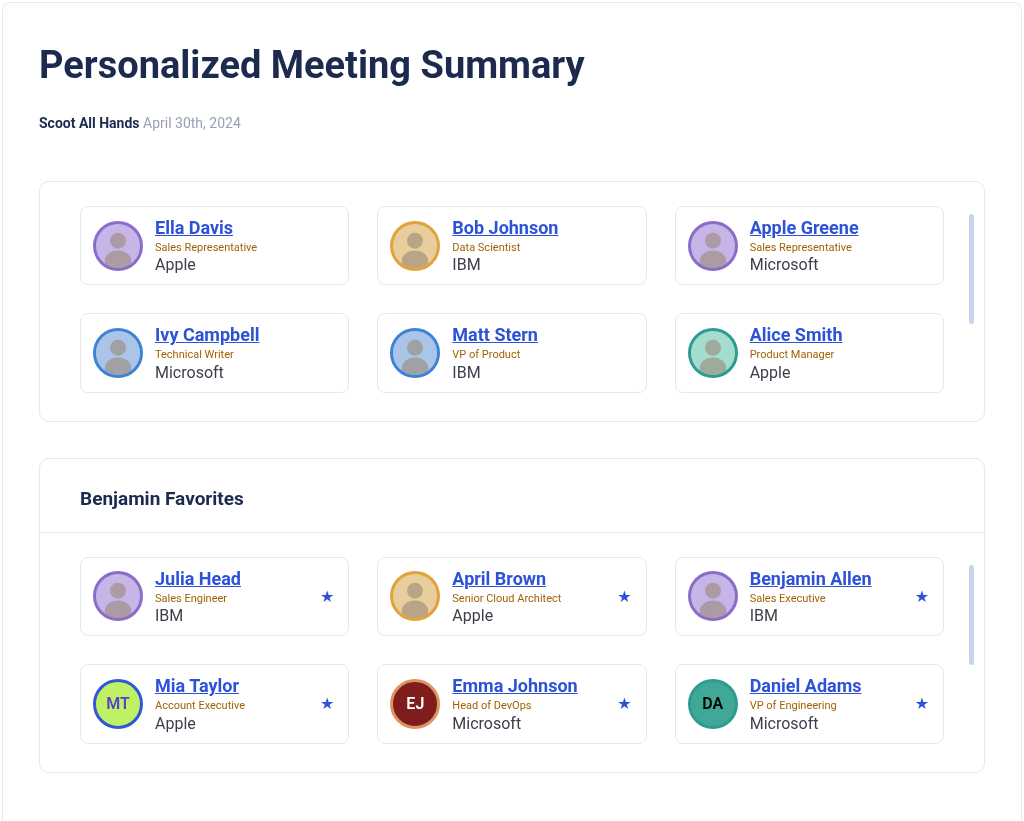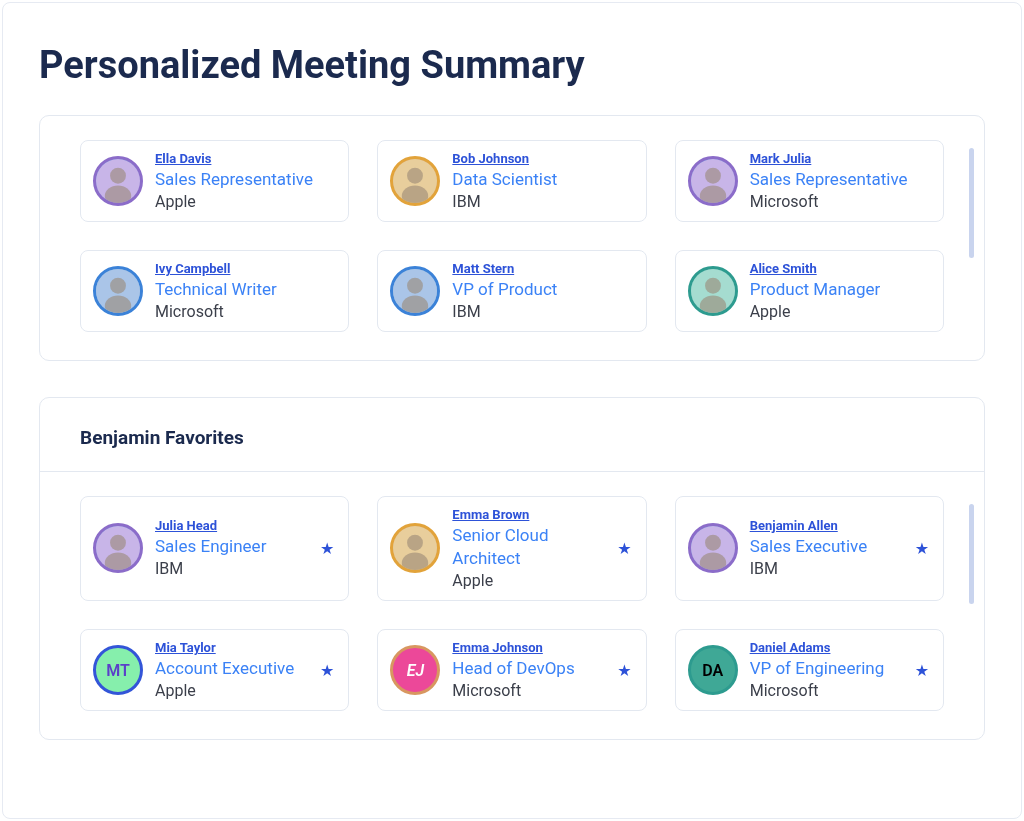--- a/index.html
+++ b/index.html
@@ -72,39 +72,39 @@
   justify-content: center;
   font-weight: 600;
   font-size: 16px;
   color: #fff;
   border: 3px solid;
 }
 .avatar.purple { border-color: #8b6cc9; background: linear-gradient(135deg,#5b8dd8,#8b6cc9); }
 .avatar.gold { border-color: #e2a33a; background: #d8a15c; }
 .avatar.blue { border-color: #3b82d8; background: #88b2dc; }
 .avatar.teal { border-color: #2d9b8f; background: #56b0a6; }
-.avatar.blue-solid { border-color: #3355d8; background: #86efac; color: #5b3fc9; }
-.avatar.orange-solid { border-color: #d89760; background: #ec4899; color: #fff; font-style: italic; }
+.avatar.blue-solid { border-color: #3355d8; background: #bef264; color: #5b3fc9; }
+.avatar.orange-solid { border-color: #d89760; background: #7f1d1d; color: #fff; }
 .avatar.teal-solid { border-color: #2d9b8f; background: #3fa896; color: #000000; }
 .avatar svg { width: 100%; height: 100%; border-radius: 50%; }
 .person-info {
   flex: 1;
   min-width: 0;
 }
 .person-name {
   color: #2d52d8;
   text-decoration: underline;
   font-weight: 700;
-  font-size: 13px;
+  font-size: 18px;
   display: block;
   margin-bottom: 2px;
 }
 .person-title {
-  font-size: 17px;
-  color: #3b82f6;
+  font-size: 11px;
+  color: #a16207;
   line-height: 1.4;
 }
 .person-company {
   font-size: 16px;
   color: #3b3f4a;
 }
 .star-icon {
   color: #2d52d8;
   font-size: 16px;
   margin-right: 2px;
@@ -119,20 +119,24 @@
   border-radius: 3px;
 }
 .scroll-indicator.short { height: 100px; }
 </style>
 </head>
 <body>
 
 <div class="outer-container">
   <h1 class="page-title">Personalized Meeting Summary</h1>
 
+  <div class="meeting-header">
+    <span class="meeting-name">Scoot All Hands</span>
+    <span class="meeting-date">April 30th, 2024</span>
+  </div>
 
   <div class="section-card">
     <div class="section-body">
       <div class="people-grid" id="connect-grid">
           <div class="person-card">
             <div class="avatar purple">
               <svg viewBox="0 0 50 50">
                 <rect width="50" height="50" fill="#c8b5e8"></rect>
                 <circle cx="25" cy="19" r="9" fill="#987" opacity="0.6"></circle>
                 <ellipse cx="25" cy="42" rx="15" ry="12" fill="#987" opacity="0.6"></ellipse>
@@ -160,21 +164,21 @@
           </div>
           <div class="person-card">
             <div class="avatar purple">
               <svg viewBox="0 0 50 50">
                 <rect width="50" height="50" fill="#c8b5e8"></rect>
                 <circle cx="25" cy="19" r="9" fill="#987" opacity="0.6"></circle>
                 <ellipse cx="25" cy="42" rx="15" ry="12" fill="#987" opacity="0.6"></ellipse>
               </svg>
             </div>
             <div class="person-info">
-              <a class="person-name" href="#">Mark Julia</a>
+              <a class="person-name" href="#">Apple Greene</a>
               <div class="person-title">Sales Representative</div>
               <div class="person-company">Microsoft</div>
             </div>
           </div>
           <div class="person-card">
             <div class="avatar blue">
               <svg viewBox="0 0 50 50">
                 <rect width="50" height="50" fill="#aac5e8"></rect>
                 <circle cx="25" cy="19" r="9" fill="#987" opacity="0.6"></circle>
                 <ellipse cx="25" cy="42" rx="15" ry="12" fill="#987" opacity="0.6"></ellipse>
@@ -240,21 +244,21 @@
           </div>
           <div class="person-card">
             <div class="avatar gold">
               <svg viewBox="0 0 50 50">
                 <rect width="50" height="50" fill="#e8ce9c"></rect>
                 <circle cx="25" cy="19" r="9" fill="#987" opacity="0.6"></circle>
                 <ellipse cx="25" cy="42" rx="15" ry="12" fill="#987" opacity="0.6"></ellipse>
               </svg>
             </div>
             <div class="person-info">
-              <a class="person-name" href="#">Emma Brown</a>
+              <a class="person-name" href="#">April Brown</a>
               <div class="person-title">Senior Cloud Architect</div>
               <div class="person-company">Apple</div>
             </div>
             <span class="star-icon">★</span>
           </div>
           <div class="person-card">
             <div class="avatar purple">
               <svg viewBox="0 0 50 50">
                 <rect width="50" height="50" fill="#c8b5e8"></rect>
                 <circle cx="25" cy="19" r="9" fill="#987" opacity="0.6"></circle>

